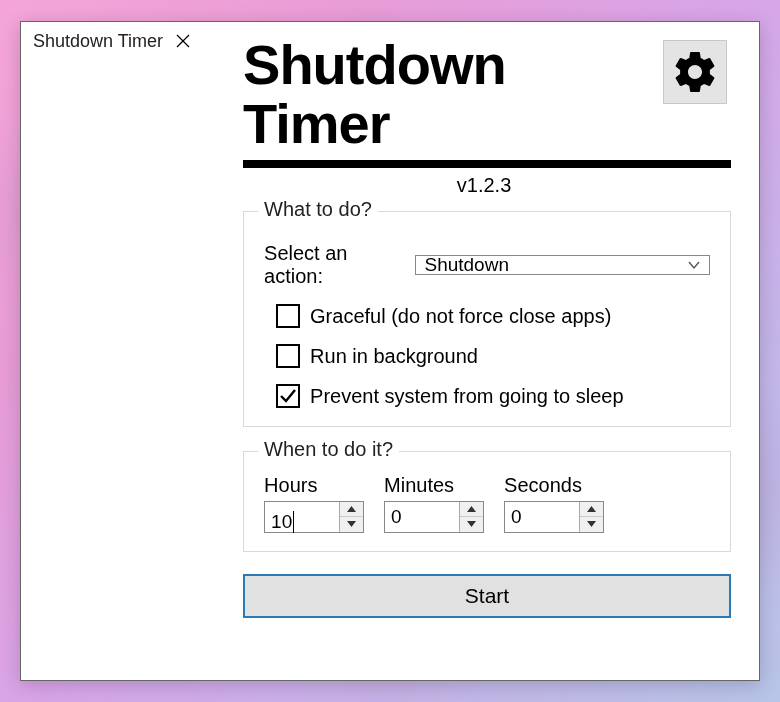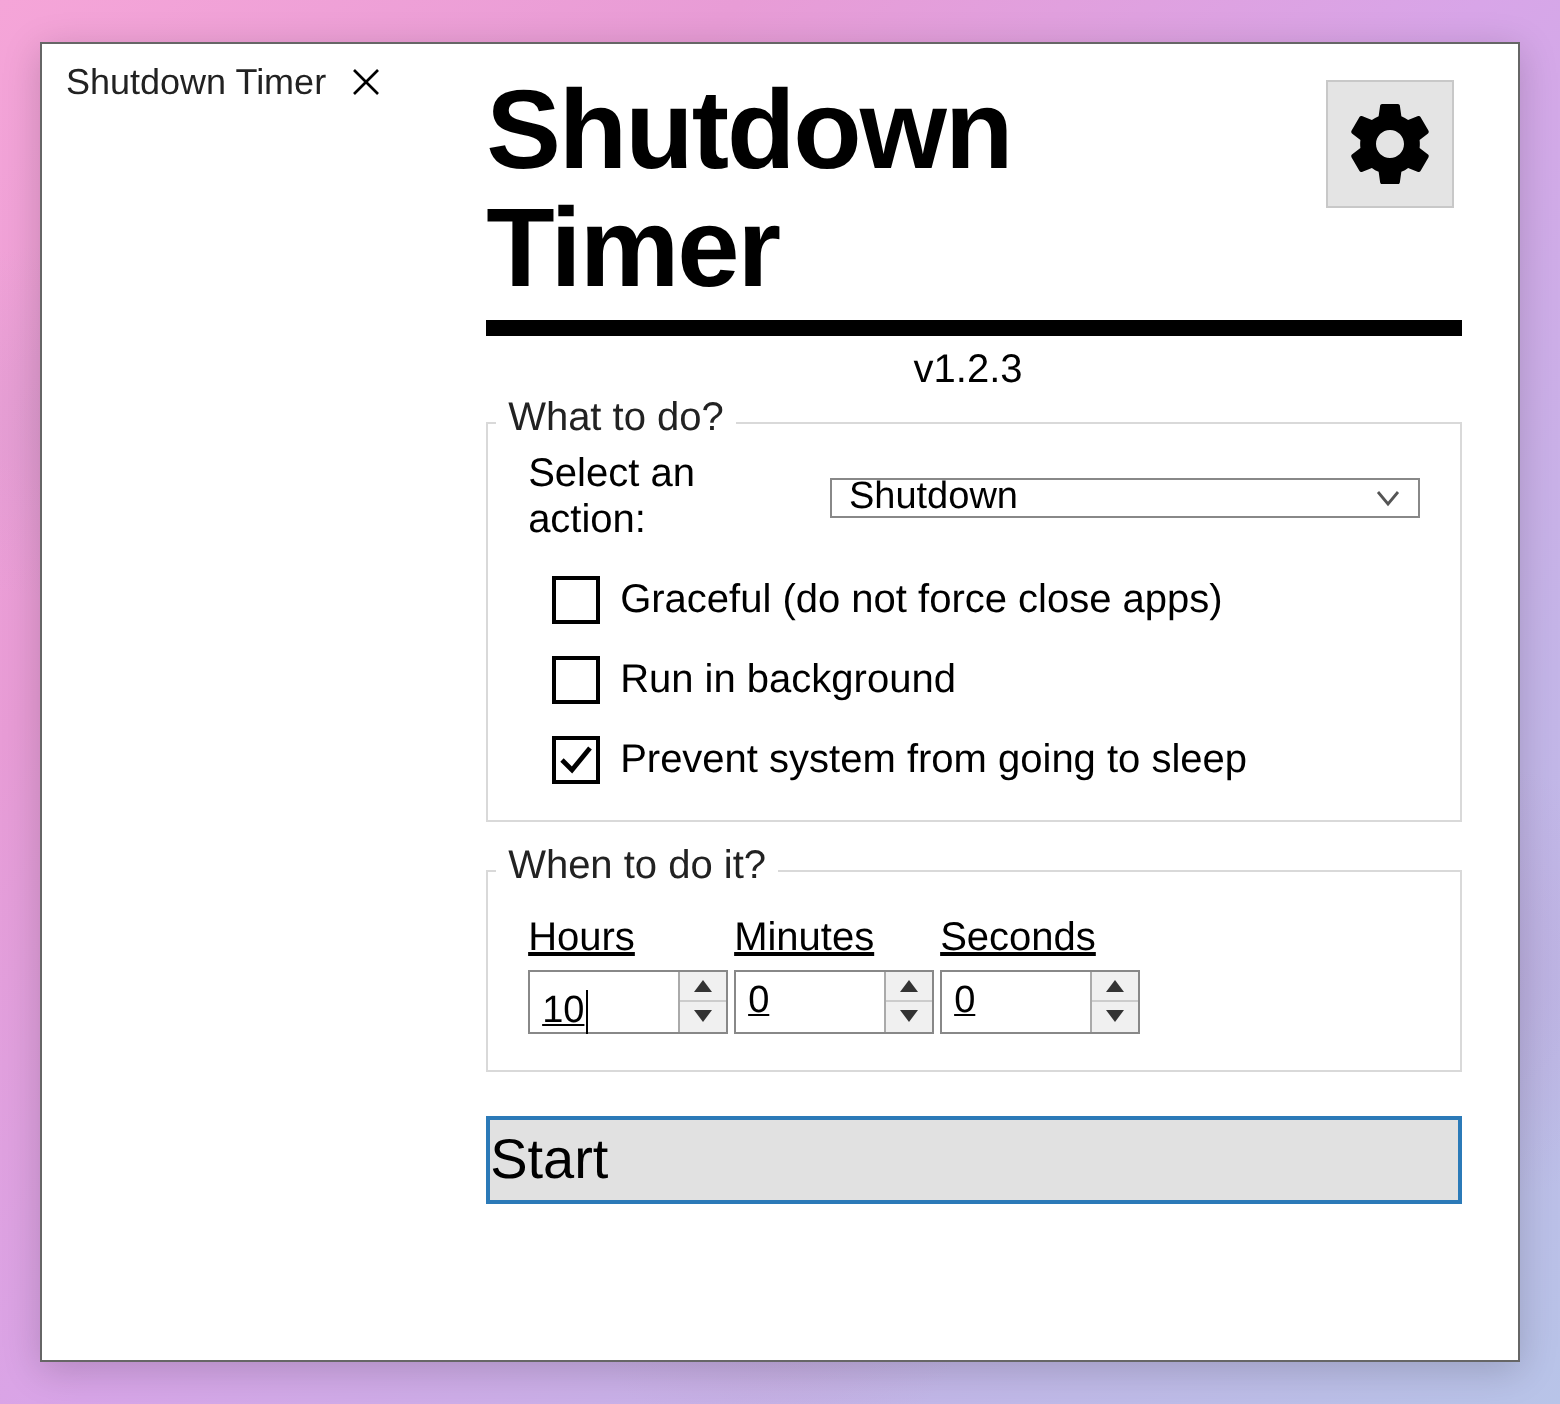--- a/index.html
+++ b/index.html
@@ -116,31 +116,31 @@
     }
     .fieldset {
       border: 1px solid #d9d9d9;
       margin-top: 14px;
       padding: 14px 20px 18px 20px;
       position: relative;
     }
     .fieldset .legend {
       position: absolute;
       top: -14px;
-      left: 4px;
+      left: 14px;
       background: #fff;
       padding: 0 6px;
       font-size: 20px;
       color: #222;
     }
     .action-row {
       display: flex;
       align-items: center;
       gap: 16px;
-      margin-top: 0;
+      margin-top: 16px;
     }
     .action-label {
       font-size: 20px;
       color: #000;
     }
     .select {
       width: 320px;
       height: 20px;
       border: 1px solid #888;
       display: flex;
@@ -175,23 +175,22 @@
     .checkbox svg {
       width: 18px;
       height: 18px;
     }
     .checkbox-label {
       font-size: 20px;
       color: #000;
     }
     .time-row {
       display: flex;
-      gap: 3px;
+      gap: 20px;
       margin-top: 8px;
-      text-decoration: underline;
     }
     .time-group {
       display: flex;
       flex-direction: column;
       gap: 4px;
     }
     .time-label {
       font-size: 20px;
       color: #000;
     }
@@ -229,24 +228,25 @@
     }
     .spinner .arrow svg {
       width: 9px;
       height: 6px;
     }
     .start-btn {
       margin-top: 22px;
       height: 44px;
       background: #e1e1e1;
       border: 2px solid #2b7ab8;
-      font-size: 28px;
-      color: #000;
-      display: flex;
-      align-items: center;
+      font-size: 21px;
+      color: #000;
+      display: flex;
+      align-items: center;
+      justify-content: center;
       cursor: default;
     }
     .hours-cursor {
       border-right: 1px solid #000;
       padding-right: 1px;
       margin-top: 10px;
     }
   </style>
 </head>
 <body>

